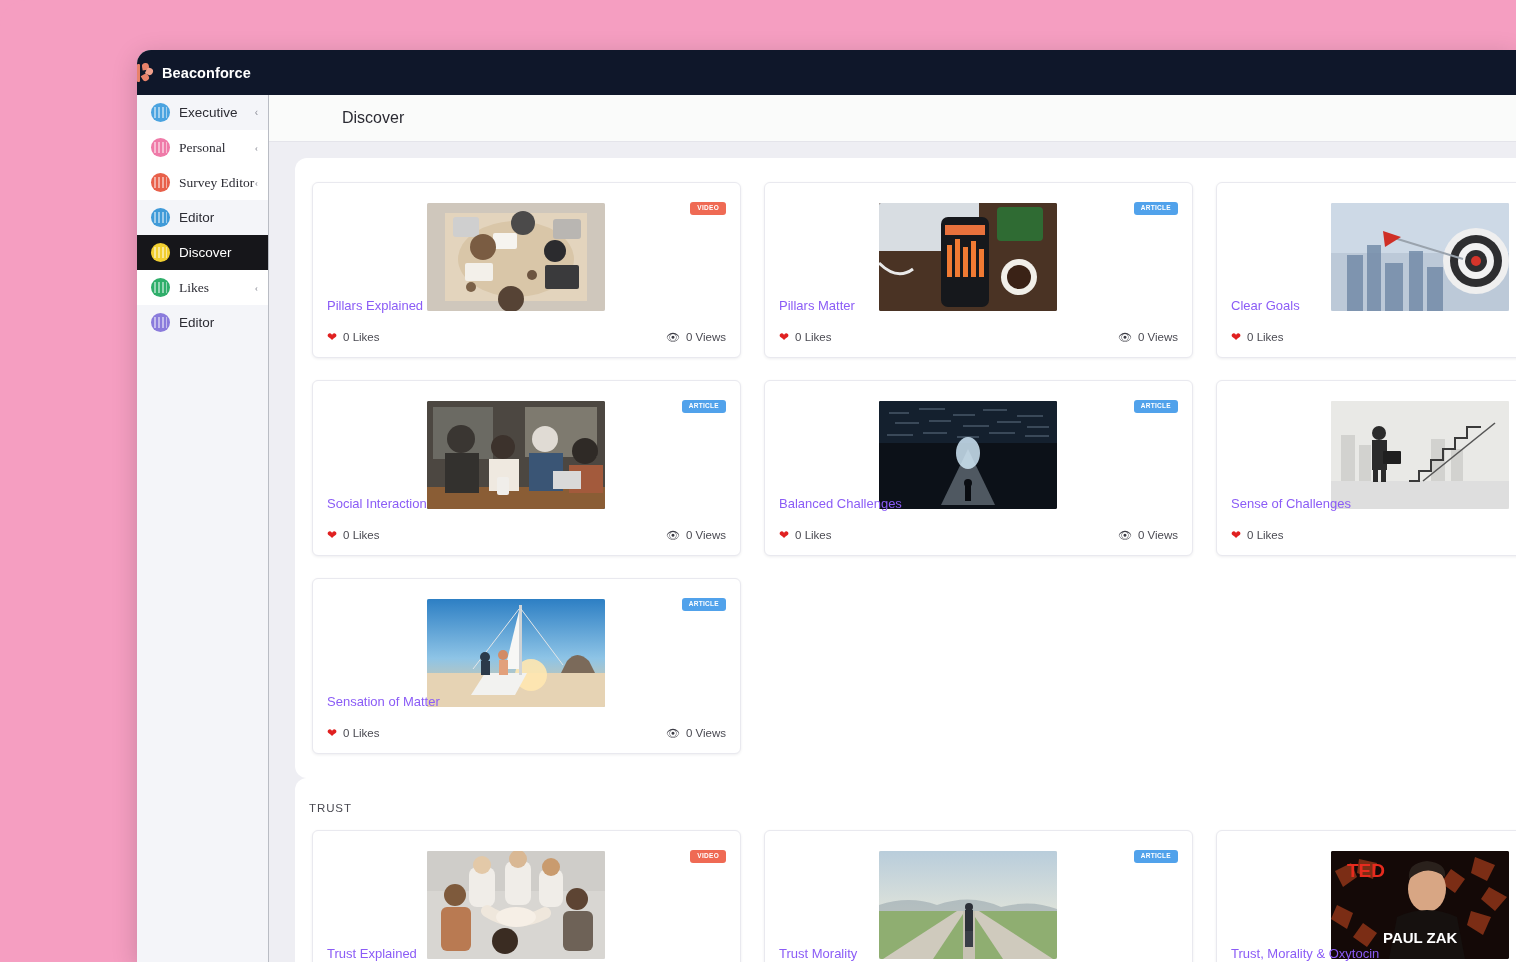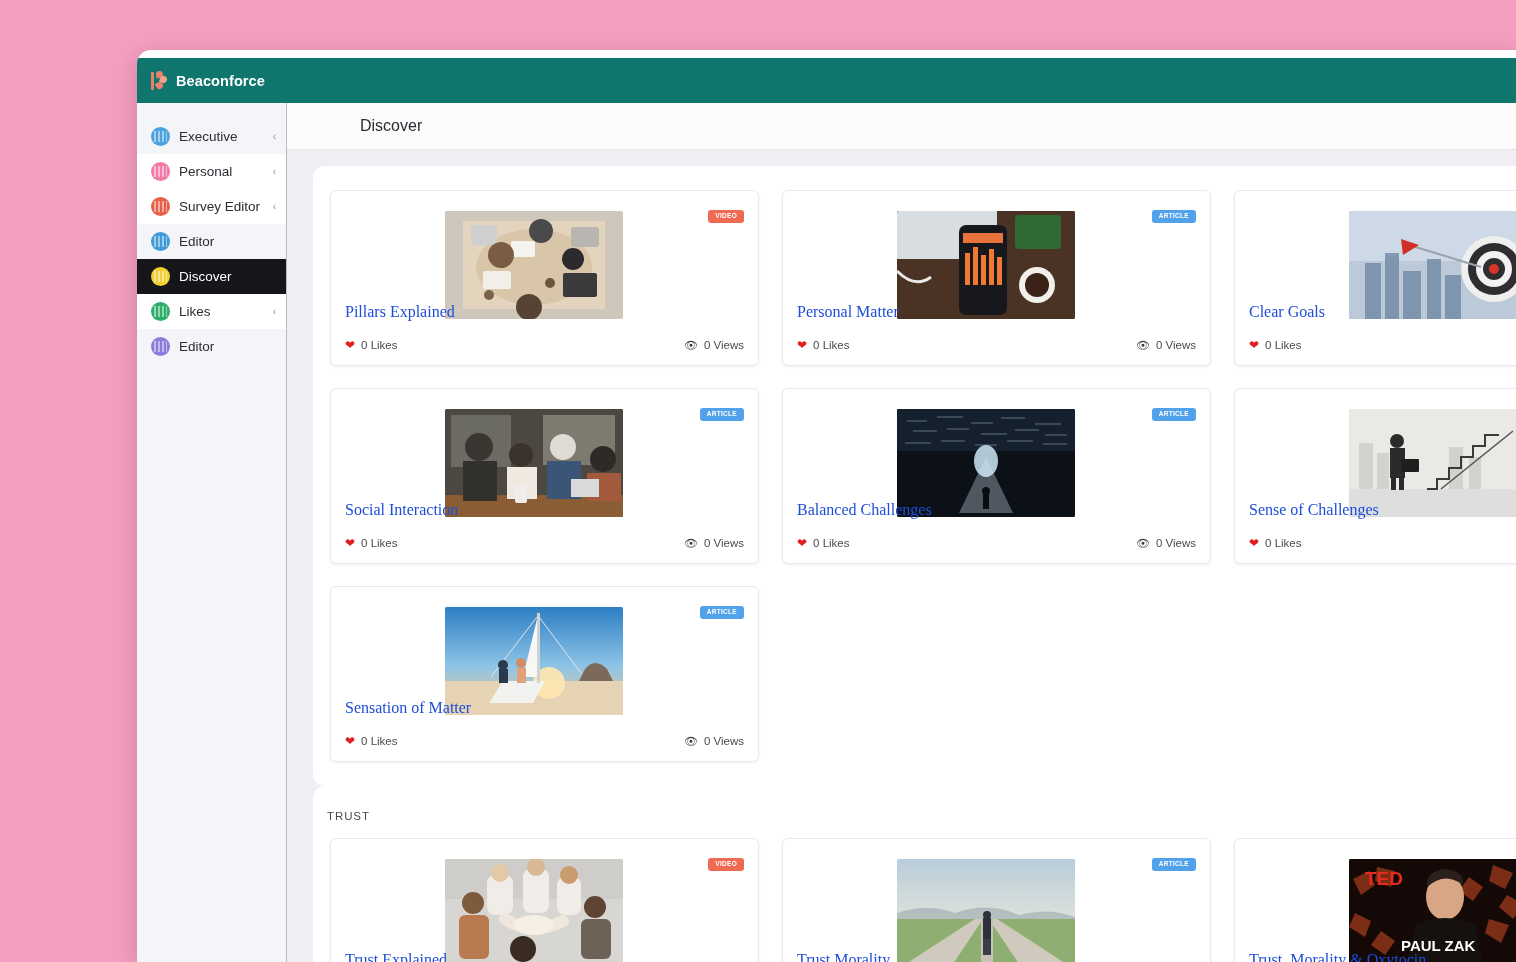--- a/index.html
+++ b/index.html
@@ -32,26 +32,24 @@
     border-radius: 14px 0 0 0;
     overflow: hidden;
     display: flex;
     flex-direction: column;
     box-shadow: 0 6px 26px rgba(0,0,0,0.18);
   }
 
   
   #topbar {
     height: 45px;
-    background: #0f766e;
+    background: #0f172a;
     display: flex;
     align-items: center;
-    padding-left: 14px;
     flex: none;
-    margin-top: 8px;
   }
   #logo-mark {
     width: 18px; height: 20px;
     position: relative;
     margin-right: 7px;
     flex: none;
   }
   #logo-mark .bar {
     position: absolute;
     left: 0; top: 1px;
@@ -73,37 +71,37 @@
     font-size: 14.5px;
     font-weight: bold;
     letter-spacing: 0.1px;
   }
 
   
   #body-split { flex: 1; display: flex; min-height: 0; }
 
   
   #sidebar {
-    width: 150px;
+    width: 132px;
     flex: none;
     background: #f4f5f9;
     border-right: 1px solid #b9bcc4;
-    padding-top: 16px;
+    padding-top: 0px;
   }
   .nav-item {
     display: flex;
     align-items: center;
     height: 35px;
     padding: 0 10px 0 14px;
     font-size: 13.5px;
     color: #2c2c34;
     cursor: pointer;
     position: relative;
   }
-  .nav-item.alt { background: #ffffff; }
+  .nav-item.alt { background: #ffffff; font-family: Liberation Serif, serif; }
   .nav-item.tint { background: #f4f5f9; }
   .nav-item.active { background: #16161a; color: #ffffff; }
   .nav-icon {
     width: 19px; height: 19px;
     border-radius: 50%;
     flex: none;
     margin-right: 9px;
     position: relative;
     overflow: hidden;
   }
@@ -207,23 +205,22 @@
     line-height: 1;
     font-weight: 600;
   }
   .badge.video { background: #ef6a54; }
   .badge.article { background: #51a2eb; }
 
   .card-title {
     position: absolute;
     left: 14px;
     bottom: 44px;
-    font-size: 16px;
-    color: #1d4ed8;
-    font-family: Liberation Serif, serif;
+    font-size: 13px;
+    color: #8b5cf6;
   }
   .card-meta {
     position: absolute;
     left: 14px;
     right: 14px;
     bottom: 14px;
     display: flex;
     justify-content: space-between;
     align-items: center;
     font-size: 11.5px;
@@ -343,21 +340,21 @@
           <rect x="84" y="44" width="5" height="30"></rect>
                       <rect x="92" y="38" width="5" height="36"></rect>
           <rect x="100" y="46" width="5" height="28"></rect>
                     </g>
         <circle cx="140" cy="74" r="18" fill="#f1efe9"></circle>
                     <circle cx="140" cy="74" r="12" fill="#3a2216"></circle>
         <path d="M0 60 q18 18 34 6" stroke="#e9e9e9" stroke-width="3" fill="none"></path>
                   </svg>
                 </div>
                 <span class="badge article">ARTICLE</span>
-                <div class="card-title">Personal Matter</div>
+                <div class="card-title">Pillars Matter</div>
                 <div class="card-meta">
                   <span class="meta-left">
                     <span class="heart-icon">❤</span>
                     <span>0 Likes</span>
                   </span>
                   <span class="meta-right">
                     <span class="eye-icon">👁</span>
                     <span>0 Views</span>
                   </span>
                 </div>

